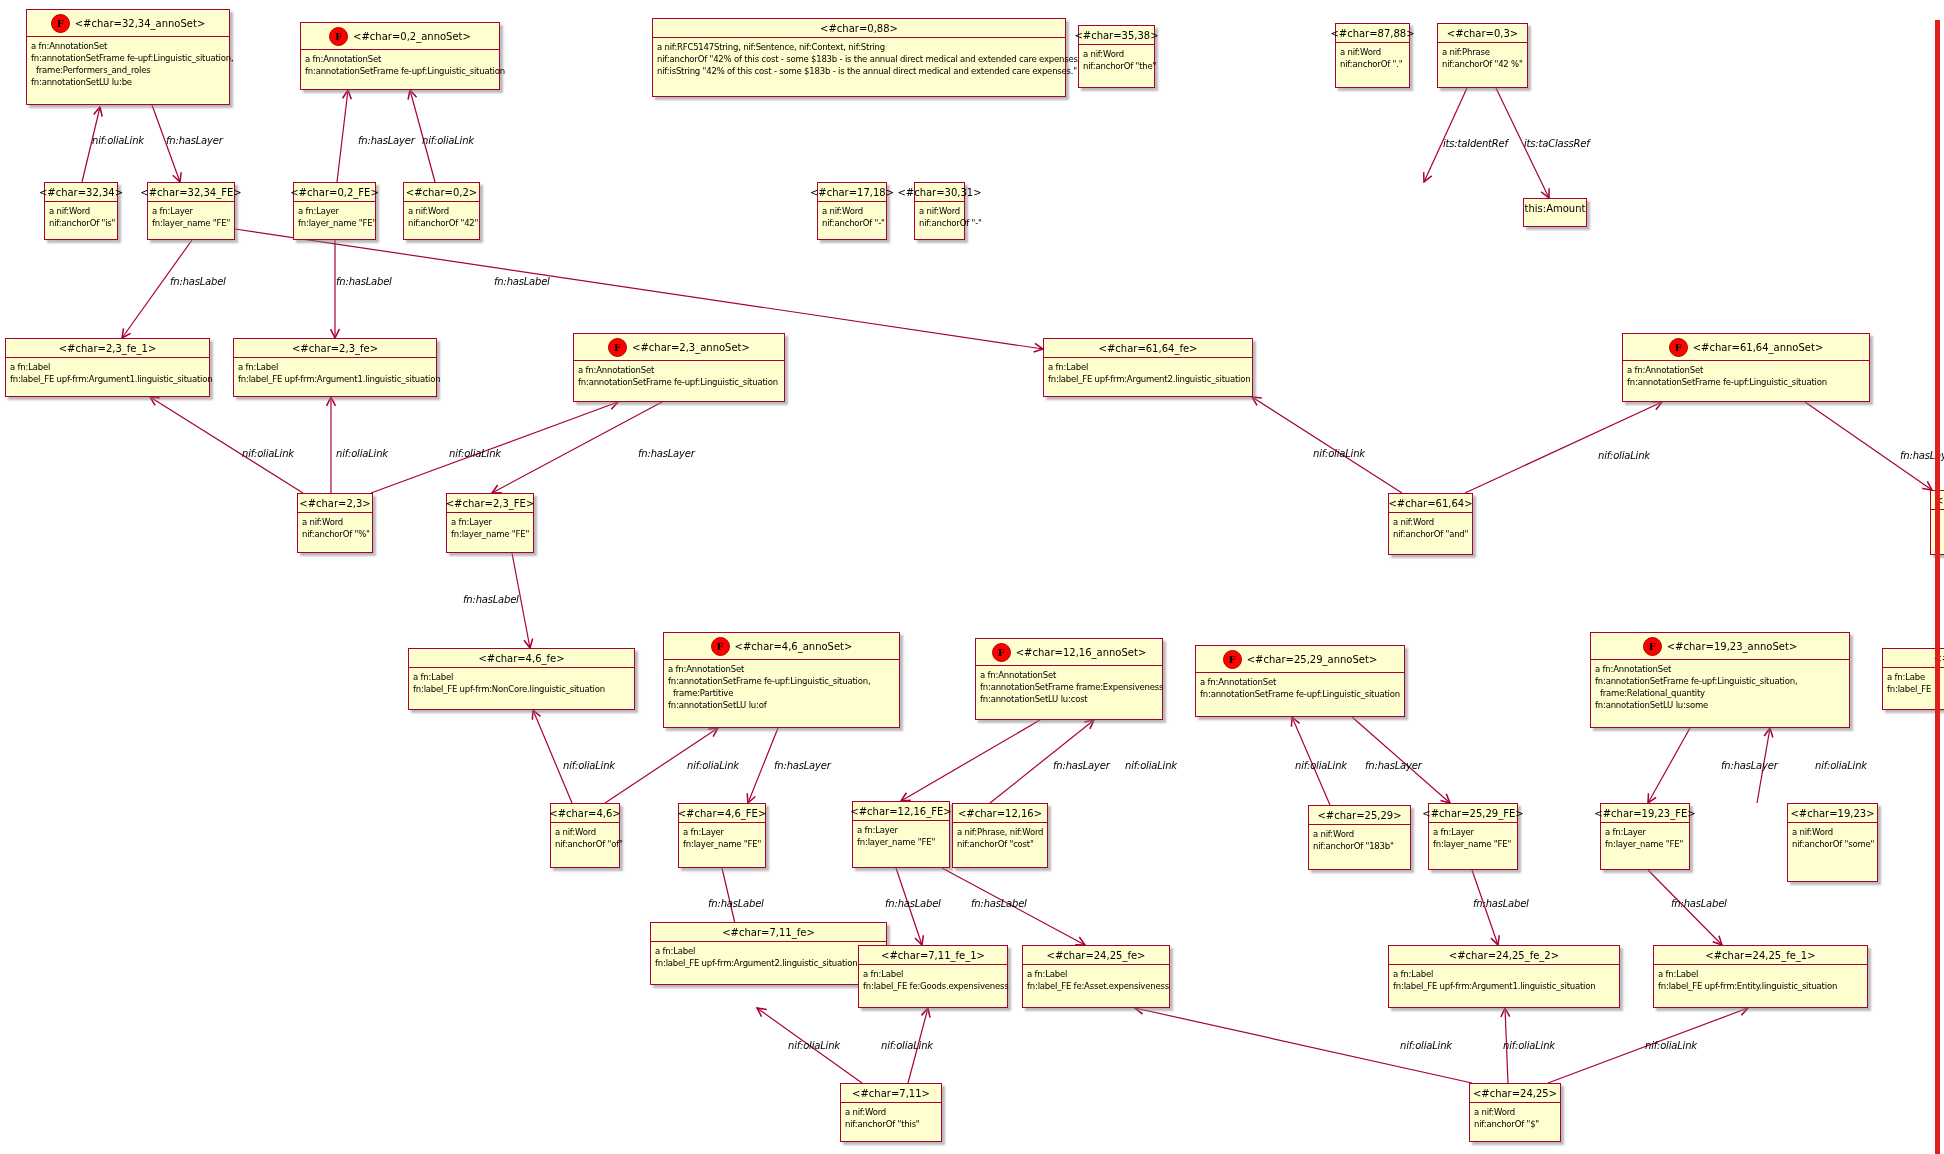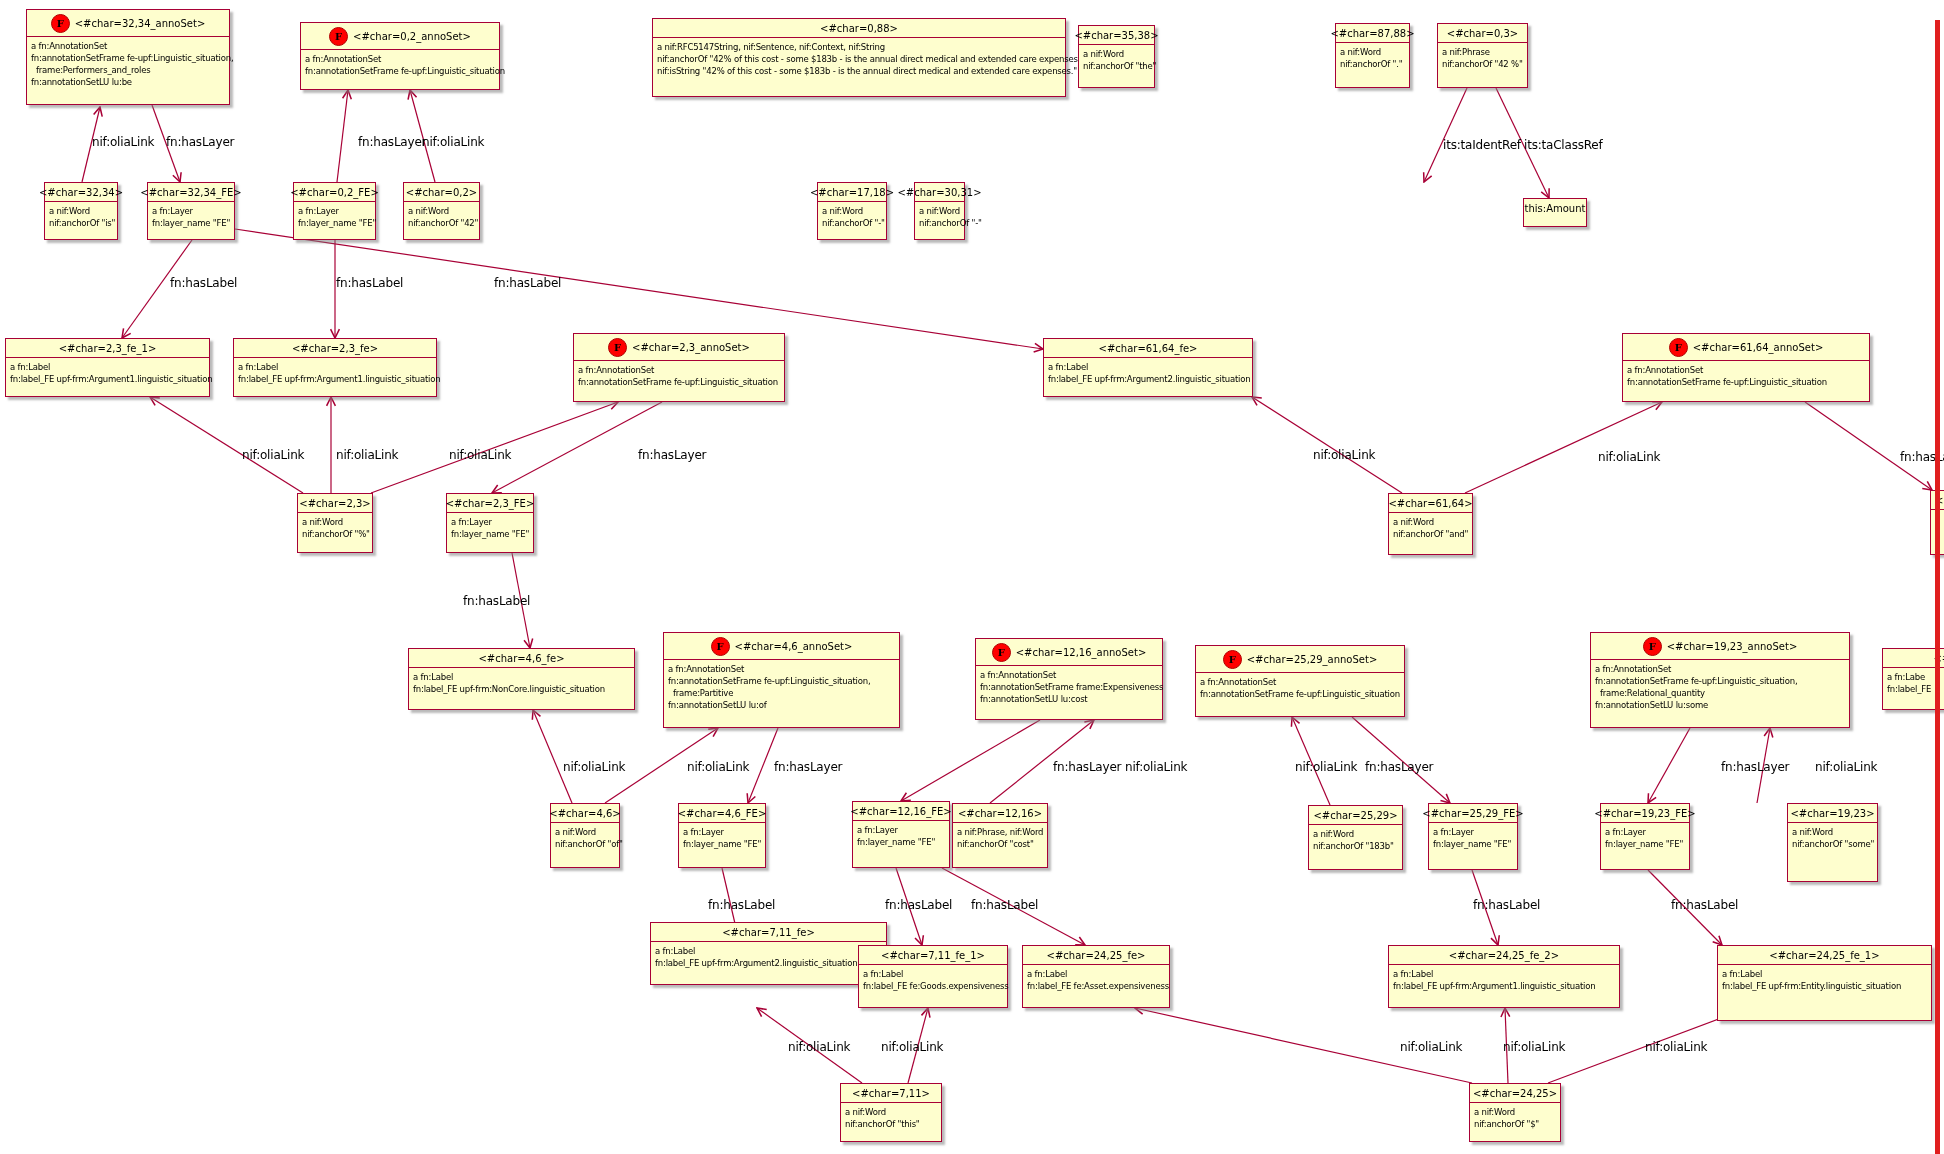--- a/index.html
+++ b/index.html
@@ -10,21 +10,21 @@
         box-shadow:3px 3px 2px rgba(130,130,130,.55);display:flex;flex-direction:column;
         box-sizing:border-box;}
   .node .title{flex:0 0 auto;display:flex;align-items:center;justify-content:center;gap:5px;
         font-size:10px;padding:4px 4px 3px 4px;white-space:nowrap;}
   .node .attrs{flex:1 1 auto;border-top:1.5px solid #a80036;padding:3px 4px;font-size:8.5px;
         letter-spacing:-0.2px;line-height:12px;white-space:pre;}
   .node.simple .title{padding:4px 5px;}
   .ficon{width:17px;height:17px;border-radius:50%;background:#ff0000;border:1px solid #b00000;
         color:#000;font-weight:bold;font-size:10px;line-height:17px;text-align:center;
         font-family:"DejaVu Serif","Liberation Serif",serif;flex:0 0 auto;}
-  .elabel{position:absolute;z-index:3;font-size:12px;letter-spacing:-0.2px;white-space:nowrap;}
+  .elabel{position:absolute;z-index:3;font-size:10px;letter-spacing:-0.2px;white-space:nowrap;font-style:italic;}
   .redbar{position:absolute;z-index:4;background:#e01f1f;}
 </style>
 </head>
 <body>
 
 <div id="canvas">
 
 <svg id="wires" width="1944" height="1154">
   <defs>
     <marker id="arr" viewBox="0 0 10 10" refX="9" refY="5" markerWidth="11" markerHeight="11" orient="auto" markerUnits="userSpaceOnUse">
@@ -263,21 +263,21 @@
         <span>&lt;#char=12,16_FE&gt;</span>
       </div>
   <div class="attrs"><div>a fn:Layer</div><div>fn:layer_name "FE"</div></div>
 </div>
 <div class="node" style="left:952px;top:803px;width:96px;height:65px">
   <div class="title">
         <span>&lt;#char=12,16&gt;</span>
       </div>
   <div class="attrs"><div>a nif:Phrase, nif:Word</div><div>nif:anchorOf "cost"</div></div>
 </div>
-<div class="node" style="left:1308px;top:805px;width:95px;height:65px">
+<div class="node" style="left:1308px;top:805px;width:103px;height:65px">
   <div class="title">
         <span>&lt;#char=25,29&gt;</span>
       </div>
   <div class="attrs"><div>a nif:Word</div><div>nif:anchorOf "183b"</div></div>
 </div>
 <div class="node" style="left:1428px;top:803px;width:90px;height:67px">
   <div class="title">
         <span>&lt;#char=25,29_FE&gt;</span>
       </div>
   <div class="attrs"><div>a fn:Layer</div><div>fn:layer_name "FE"</div></div>
@@ -311,21 +311,21 @@
         <span>&lt;#char=24,25_fe&gt;</span>
       </div>
   <div class="attrs"><div>a fn:Label</div><div>fn:label_FE fe:Asset.expensiveness</div></div>
 </div>
 <div class="node" style="left:1388px;top:945px;width:232px;height:63px">
   <div class="title">
         <span>&lt;#char=24,25_fe_2&gt;</span>
       </div>
   <div class="attrs"><div>a fn:Label</div><div>fn:label_FE upf-frm:Argument1.linguistic_situation</div></div>
 </div>
-<div class="node" style="left:1717px;top:945px;width:215px;height:76px">
+<div class="node" style="left:1653px;top:945px;width:215px;height:63px">
   <div class="title">
         <span>&lt;#char=24,25_fe_1&gt;</span>
       </div>
   <div class="attrs"><div>a fn:Label</div><div>fn:label_FE upf-frm:Entity.linguistic_situation</div></div>
 </div>
 <div class="node" style="left:840px;top:1083px;width:102px;height:59px">
   <div class="title">
         <span>&lt;#char=7,11&gt;</span>
       </div>
   <div class="attrs"><div>a nif:Word</div><div>nif:anchorOf "this"</div></div>

